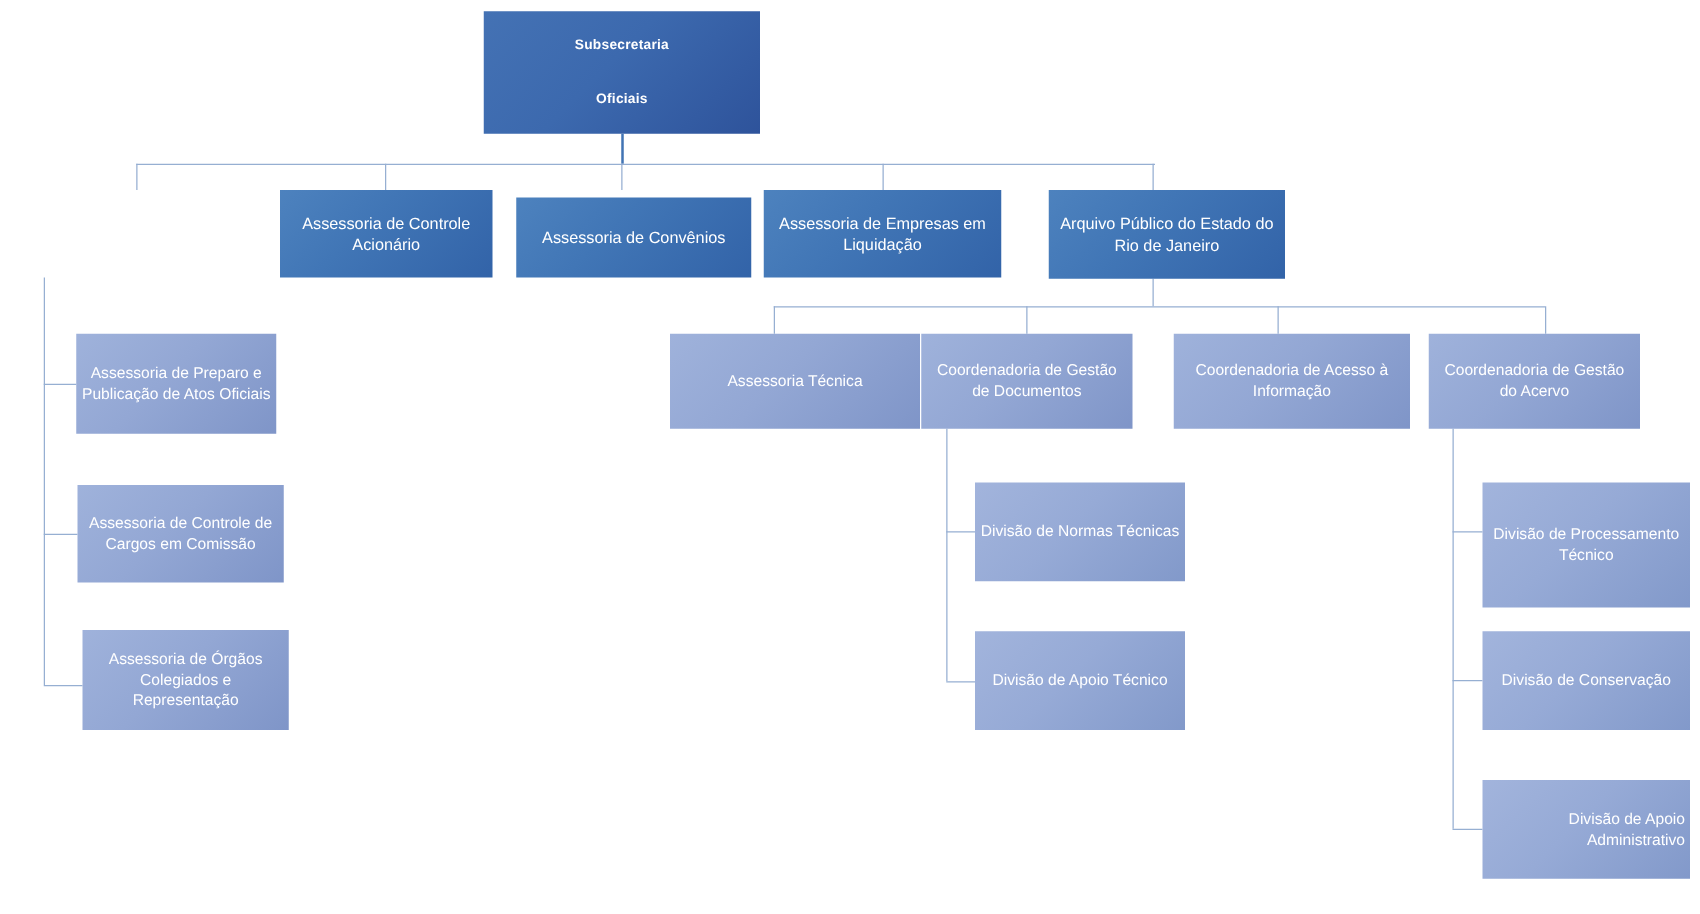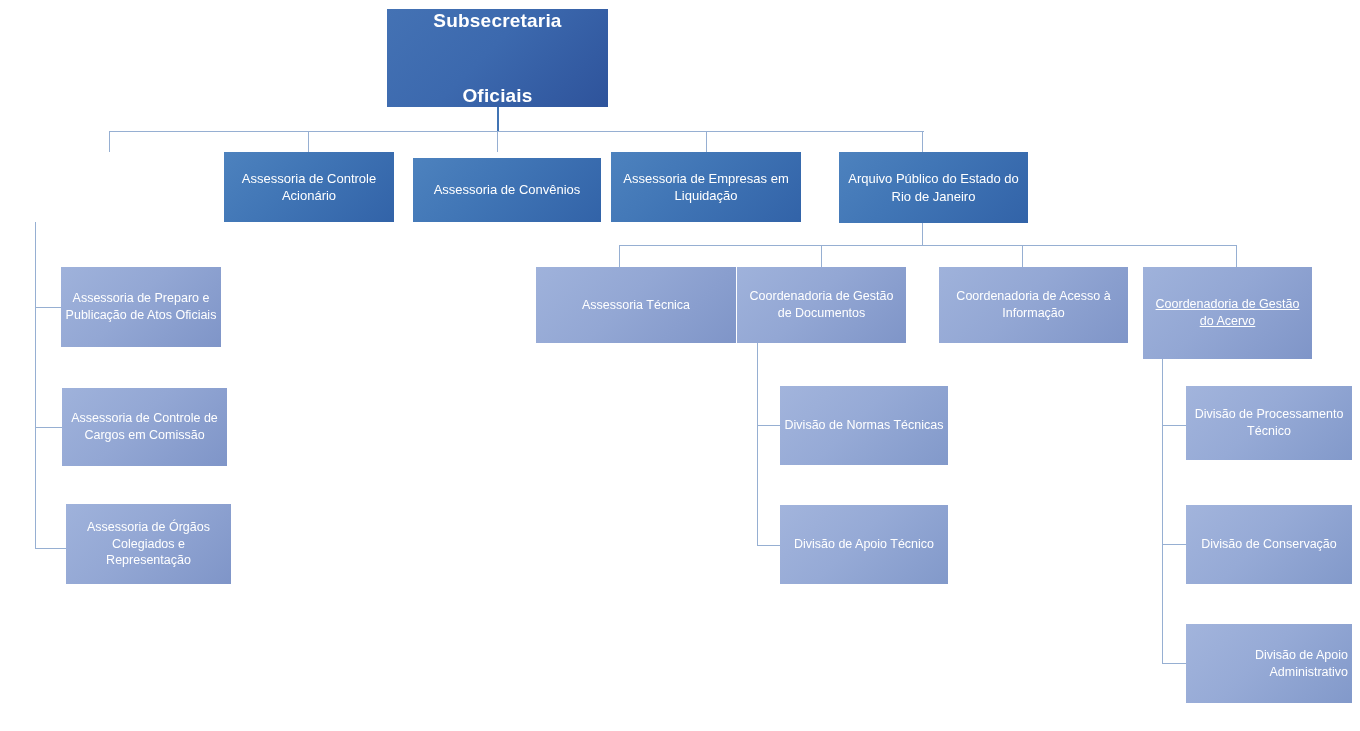--- a/index.html
+++ b/index.html
@@ -30,21 +30,21 @@
     padding: 2px 4px;
     z-index: 2;
   }
   .node span {
     display: block;
     width: 100%;
   }
   
   .lvl1 {
     background: linear-gradient(135deg, #4472B4 0%, #3C69AE 45%, #2E539B 100%);
-    font-size: 19px;
+    font-size: 11px;
     font-weight: bold;
     letter-spacing: .2px;
   }
   .lvl1 span { line-height: 1.95; }
   
   .lvl2 {
     background: linear-gradient(135deg, #4D82BE 0%, #4176B6 40%, #3263A8 100%);
     font-size: 13px;
   }
   
@@ -131,32 +131,32 @@
 
   <div class="node lvl3" style="left:536px; top:267px; width:200px; height:76px;">
     <span>Assessoria Técnica</span>
   </div>
   <div class="node lvl3" style="left:737px; top:267px; width:169px; height:76px;">
     <span>Coordenadoria de Gestão de Documentos</span>
   </div>
   <div class="node lvl3" style="left:939px; top:267px; width:189px; height:76px;">
     <span>Coordenadoria de Acesso à Informação</span>
   </div>
-  <div class="node lvl3" style="left:1143px; top:267px; width:169px; height:92px;text-decoration:underline;">
+  <div class="node lvl3" style="left:1143px; top:267px; width:169px; height:76px;">
     <span>Coordenadoria de Gestão do Acervo</span>
   </div>
 
   <div class="node lvl4" style="left:780px; top:386px; width:168px; height:79px;">
     <span>Divisão de Normas Técnicas</span>
   </div>
   <div class="node lvl4" style="left:780px; top:505px; width:168px; height:79px;">
     <span>Divisão de Apoio Técnico</span>
   </div>
 
-  <div class="node lvl4" style="left:1186px; top:386px; width:166px; height:74px;">
+  <div class="node lvl4" style="left:1186px; top:386px; width:166px; height:100px;">
     <span>Divisão de Processamento Técnico</span>
   </div>
   <div class="node lvl4" style="left:1186px; top:505px; width:166px; height:79px;">
     <span>Divisão de Conservação</span>
   </div>
   <div class="node lvl4" style="left:1186px; top:624px; width:166px; height:79px;text-align:right;">
     <span>Divisão de Apoio Administrativo</span>
   </div>
 
 </div>

